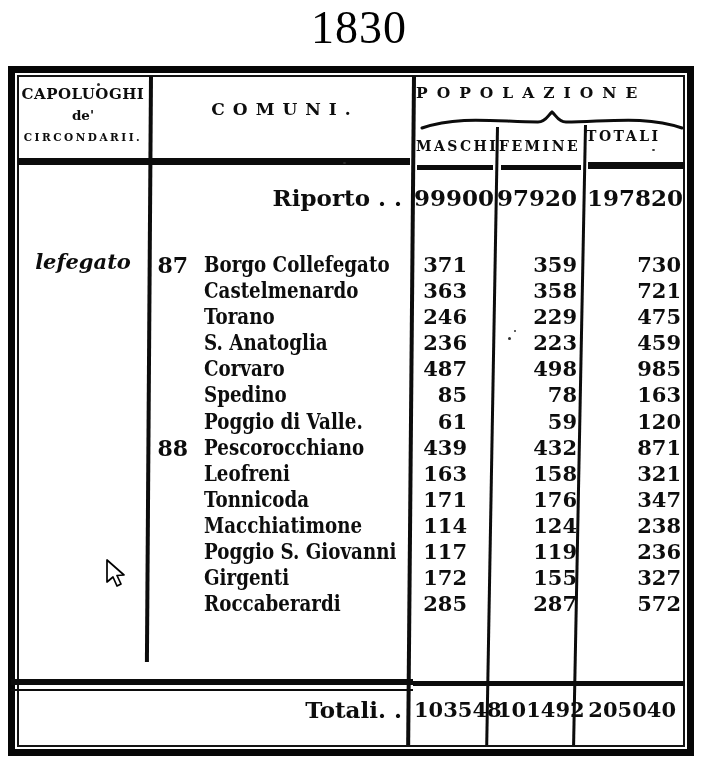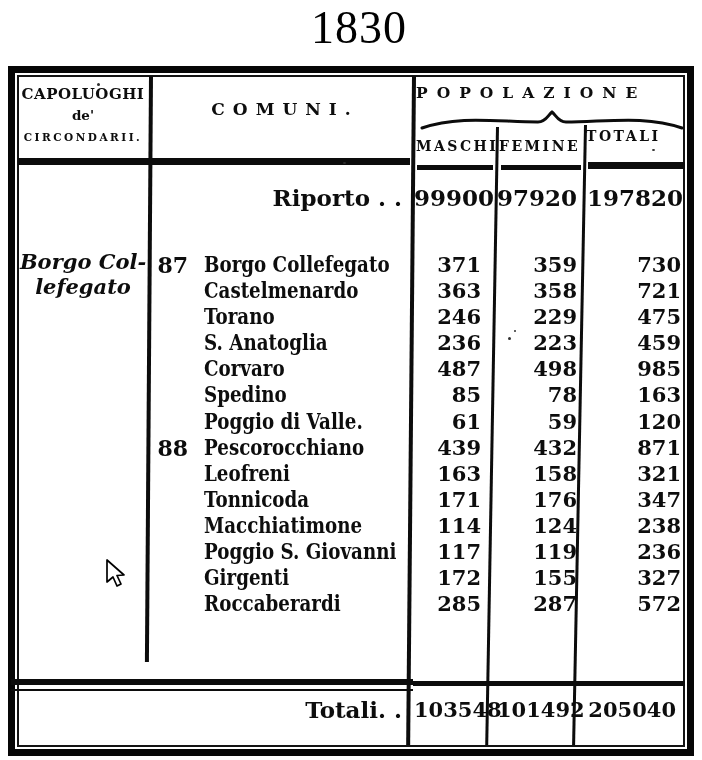--- a/index.html
+++ b/index.html
@@ -44,21 +44,21 @@
 
   .capoluogo { position:absolute; left:18px; top:249px; width:130px; text-align:center;
     font-style:italic; font-weight:700; font-size:21px; line-height:25px; }
 
   .grid-row { display:grid; grid-template-columns:40px 14px 210px 83px 88px 101px; }
   .rows { position:absolute; left:150px; top:252px; width:536px; }
   .row { height:26.1px; line-height:26.1px; }
   .cell { font-weight:700; white-space:nowrap; }
   .num  { text-align:right; font-size:22px; padding-right:2px; }
   .name { font-size:21.5px; transform:scaleX(0.85); transform-origin:0 50%; }
-  .val  { text-align:right; font-size:21px; padding-right:16px; }
+  .val  { text-align:right; font-size:21px; padding-right:30px; }
   .val.fem { padding-right:8px; }
   .val.tot { padding-right:5px; }
 
   .special { position:absolute; left:150px; width:594px; height:30px; line-height:30px; }
   .special .label { grid-column:1 / 4; text-align:right; padding-right:12px;
     font-size:23px; font-weight:700; white-space:nowrap; }
   .riporto-row { top:183px; }
   .riporto-row .val { font-size:23px; padding-right:24px; }
   .riporto-row .val.tot { padding-right:3px; }
   .totali-row { top:695px; }
@@ -109,21 +109,20 @@
   <div class="sub sub-totali">TOTALI</div>
 
   <div class="special grid-row riporto-row">
     <div class="cell label">Riporto . .</div>
     <div class="cell val">99900</div>
     <div class="cell val fem">97920</div>
     <div class="cell val tot">197820</div>
   </div>
 
   <div class="capoluogo">
-    <div>Borgo Col-</div>
     <div>lefegato</div>
   </div>
 
   <div class="rows">
     <div class="row grid-row">
       <div class="cell num">87</div>
         <div></div>
       <div class="cell name">Borgo Collefegato</div>
       <div class="cell val">371</div>
       <div class="cell val fem">359</div>

